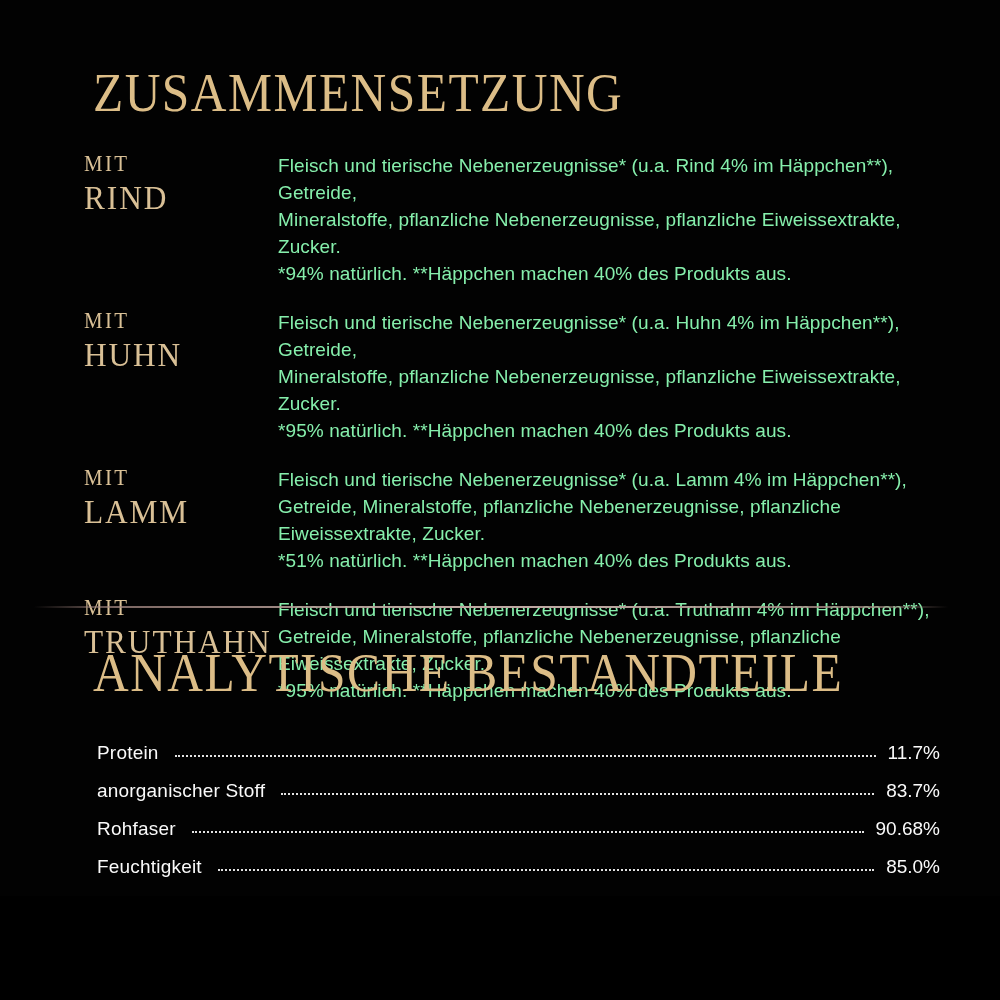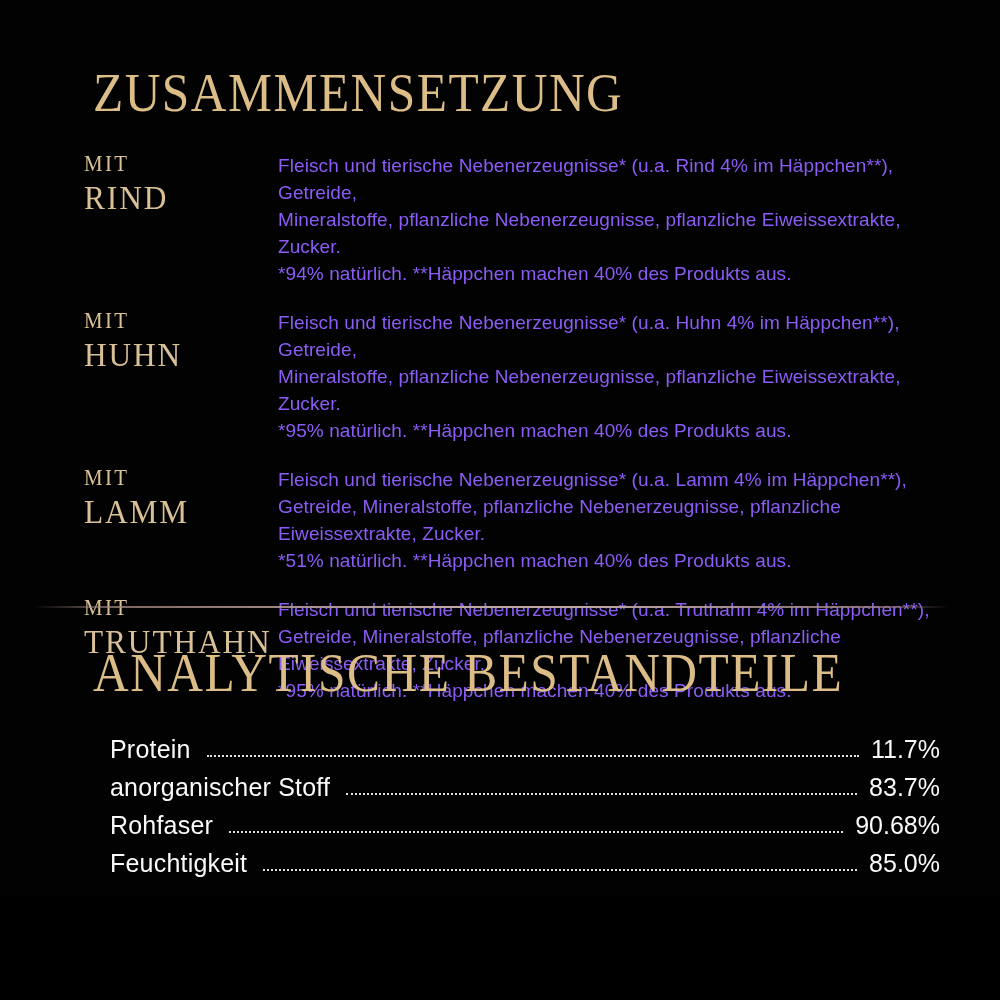--- a/index.html
+++ b/index.html
@@ -55,21 +55,21 @@
   }
   .section-label .name {
     display: block;
     font-size: 33px;
     letter-spacing: 2px;
     transform: scale(0.95, 1.05);
     transform-origin: left top;
   }
   .section-text {
     flex: 1 1 auto;
-    color: #8b5cf6;
+    color: #86efac;
     font-size: 19px;
     line-height: 27px;
     white-space: pre-line;
     letter-spacing: 0.1px;
   }
 
   .divider {
     position: absolute;
     top: 606px;
     left: 34px;
@@ -88,22 +88,21 @@
     position: absolute;
     top: 726px;
     left: 97px;
     width: 843px;
   }
   .analytical-row {
     display: flex;
     align-items: flex-end;
     height: 38px;
     color: #fafafa;
-    font-size: 25px;
-    margin-left: 13px;
+    font-size: 19px;
   }
   .analytical-row .row-label {
     flex: 0 0 auto;
     letter-spacing: 0.2px;
     line-height: 1.15;
   }
   .analytical-row .dot-leader {
     flex: 1 1 auto;
     border-bottom: 2.5px dotted #e2e2e2;
     margin: 0 12px 7px 16px;

